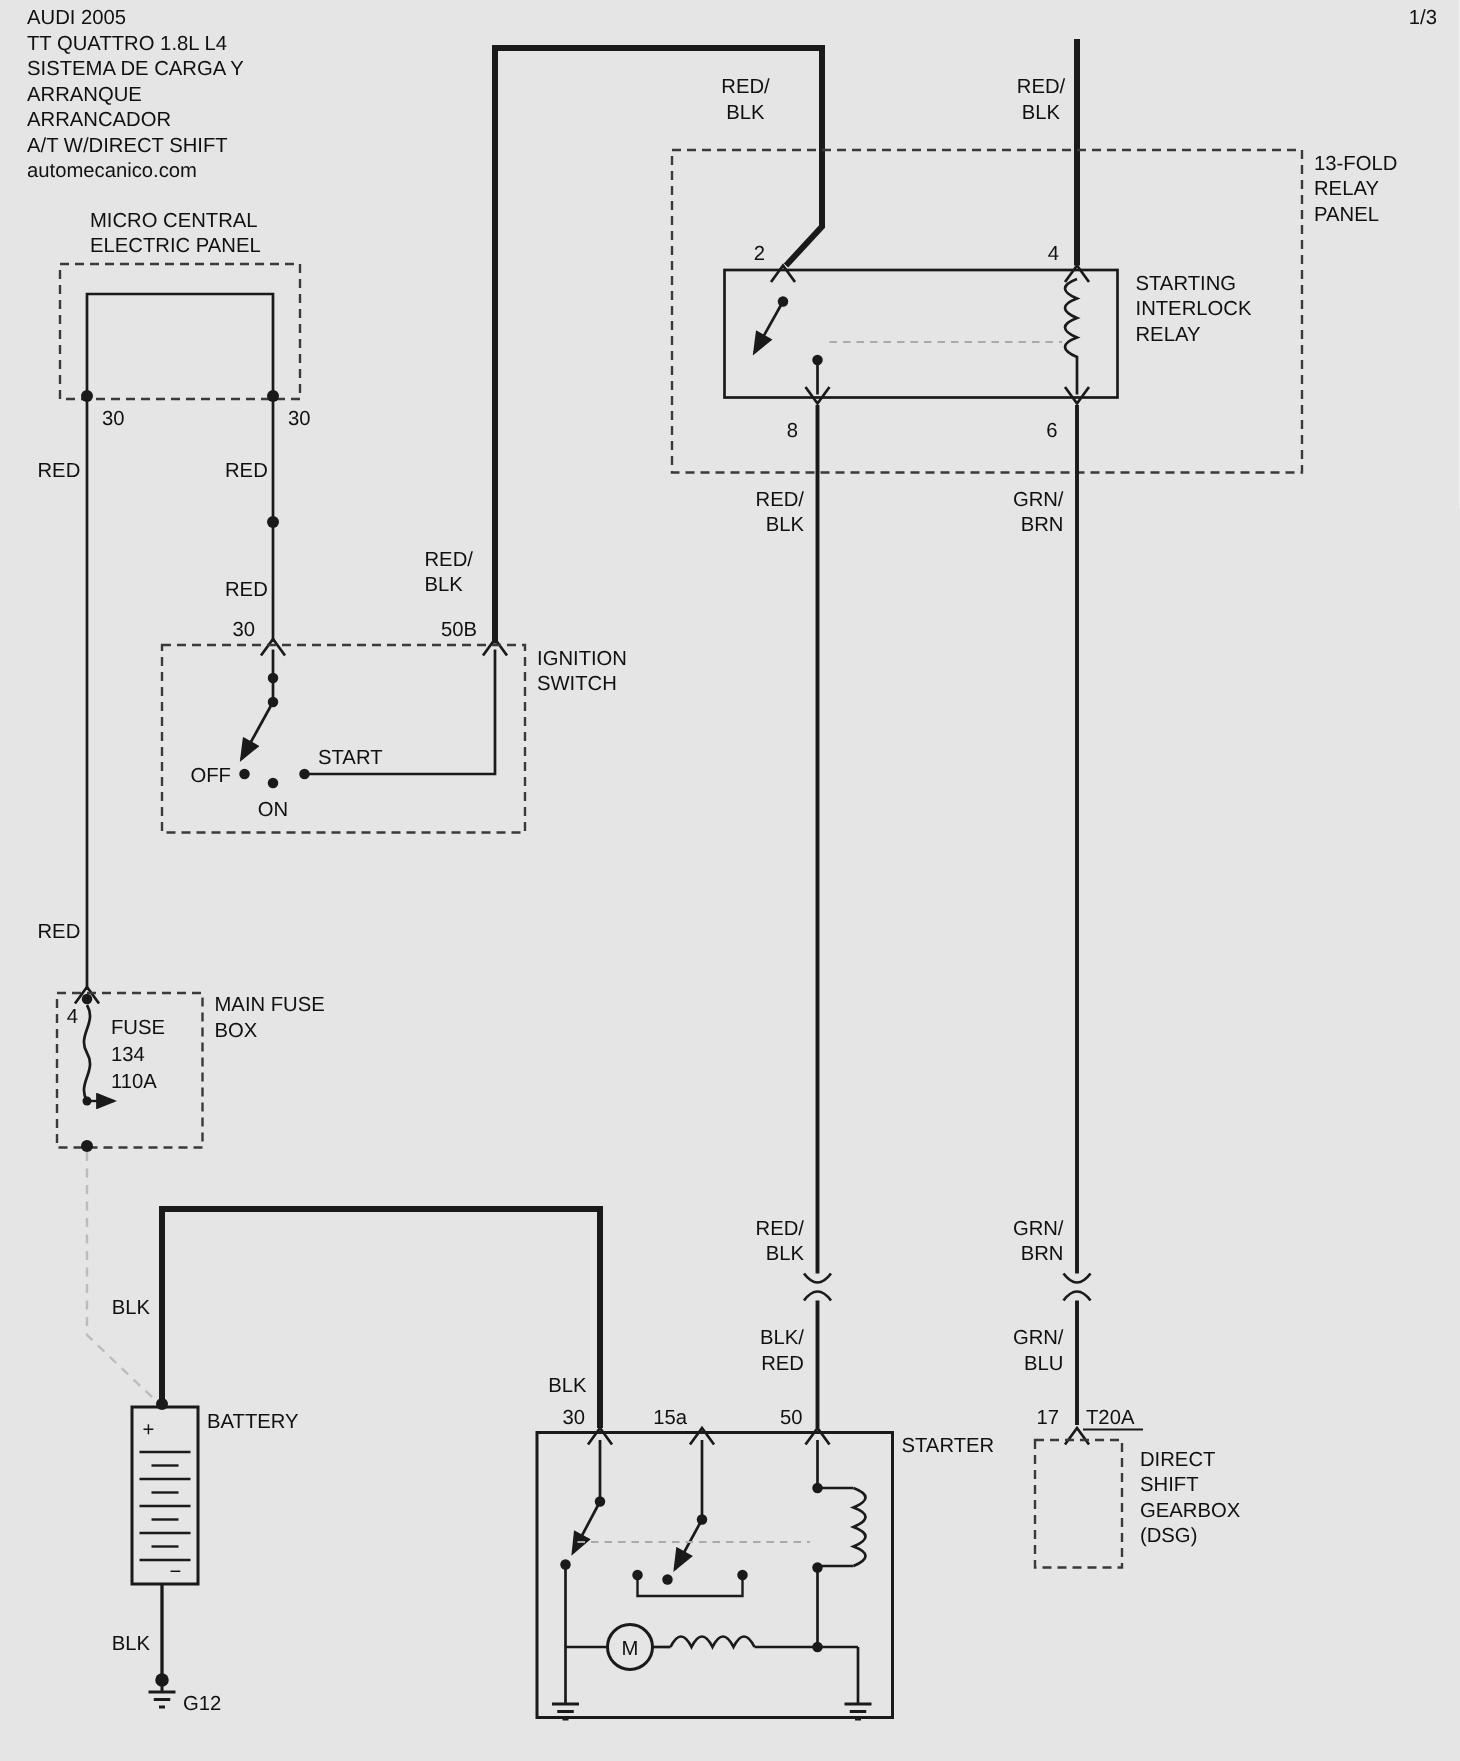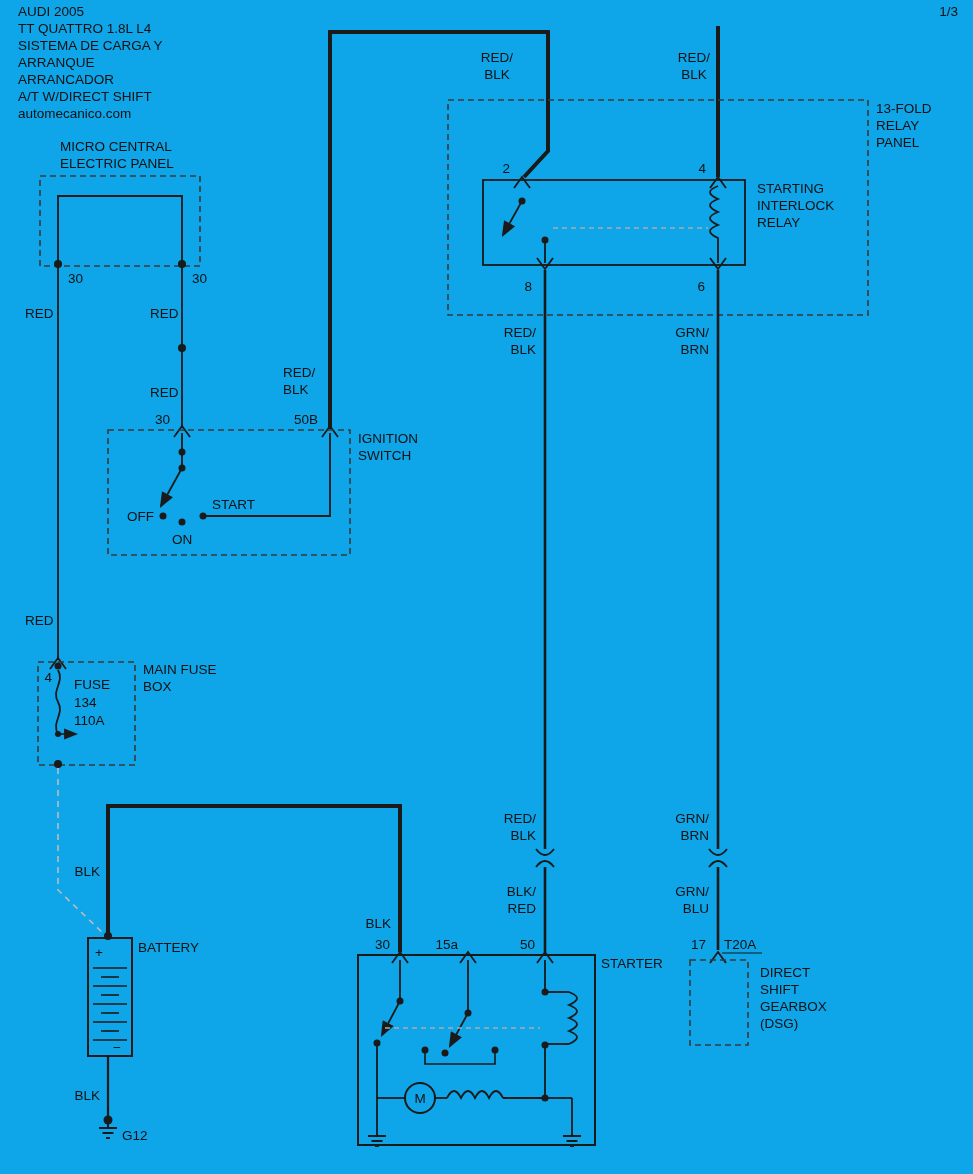--- a/index.html
+++ b/index.html
@@ -1,16 +1,16 @@
 <!DOCTYPE html>
 <html><head>
 <meta charset="utf-8">
 <style>
   html,body{margin:0;padding:0;background:#ffffff;}
-  .page{position:relative;width:973px;height:1174px;background:#0ea5e9;overflow:hidden;}
+  .page{position:relative;width:973px;height:1174px;background:#e5e5e5;overflow:hidden;}
   svg{display:block;}
   svg text{font-family:"Liberation Sans","DejaVu Sans",sans-serif;font-size:13.5px;fill:#111;}
   svg text.end{text-anchor:end;}
   svg text.mid{text-anchor:middle;}
   .wire{stroke:#1a1a1a;fill:none;}
   .thin{stroke-width:1.8;}
   .med{stroke-width:2.6;}
   .thick{stroke-width:4;}
   .boxsolid{fill:none;stroke:#1a1a1a;stroke-width:1.8;}
   .boxsolid2{fill:none;stroke:#1a1a1a;stroke-width:2;}

